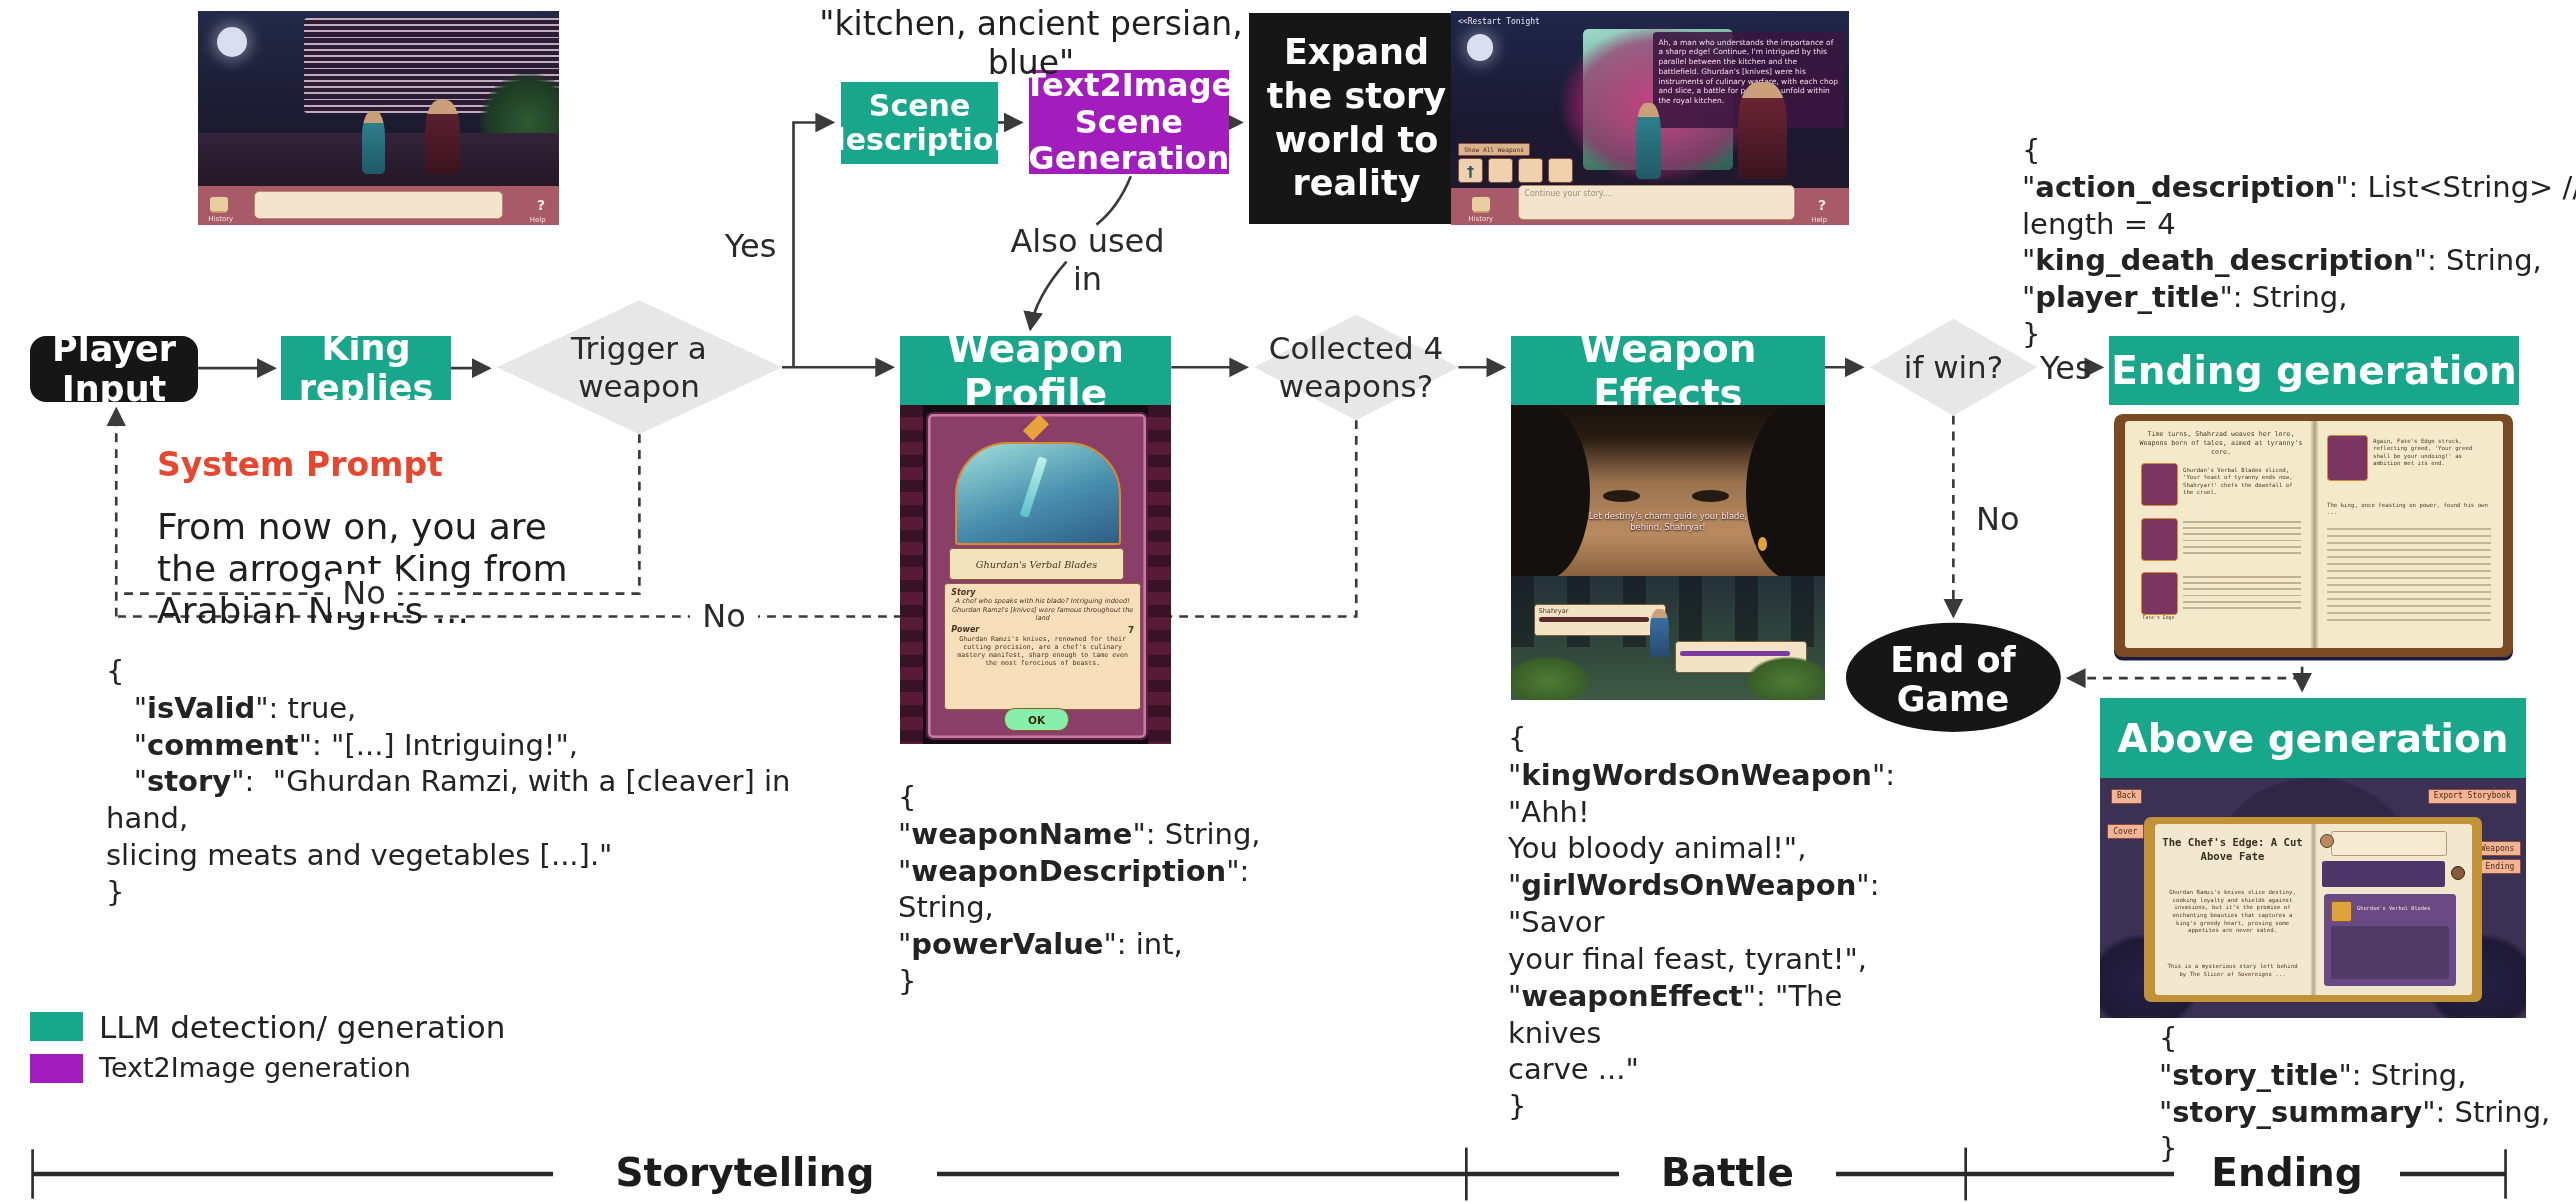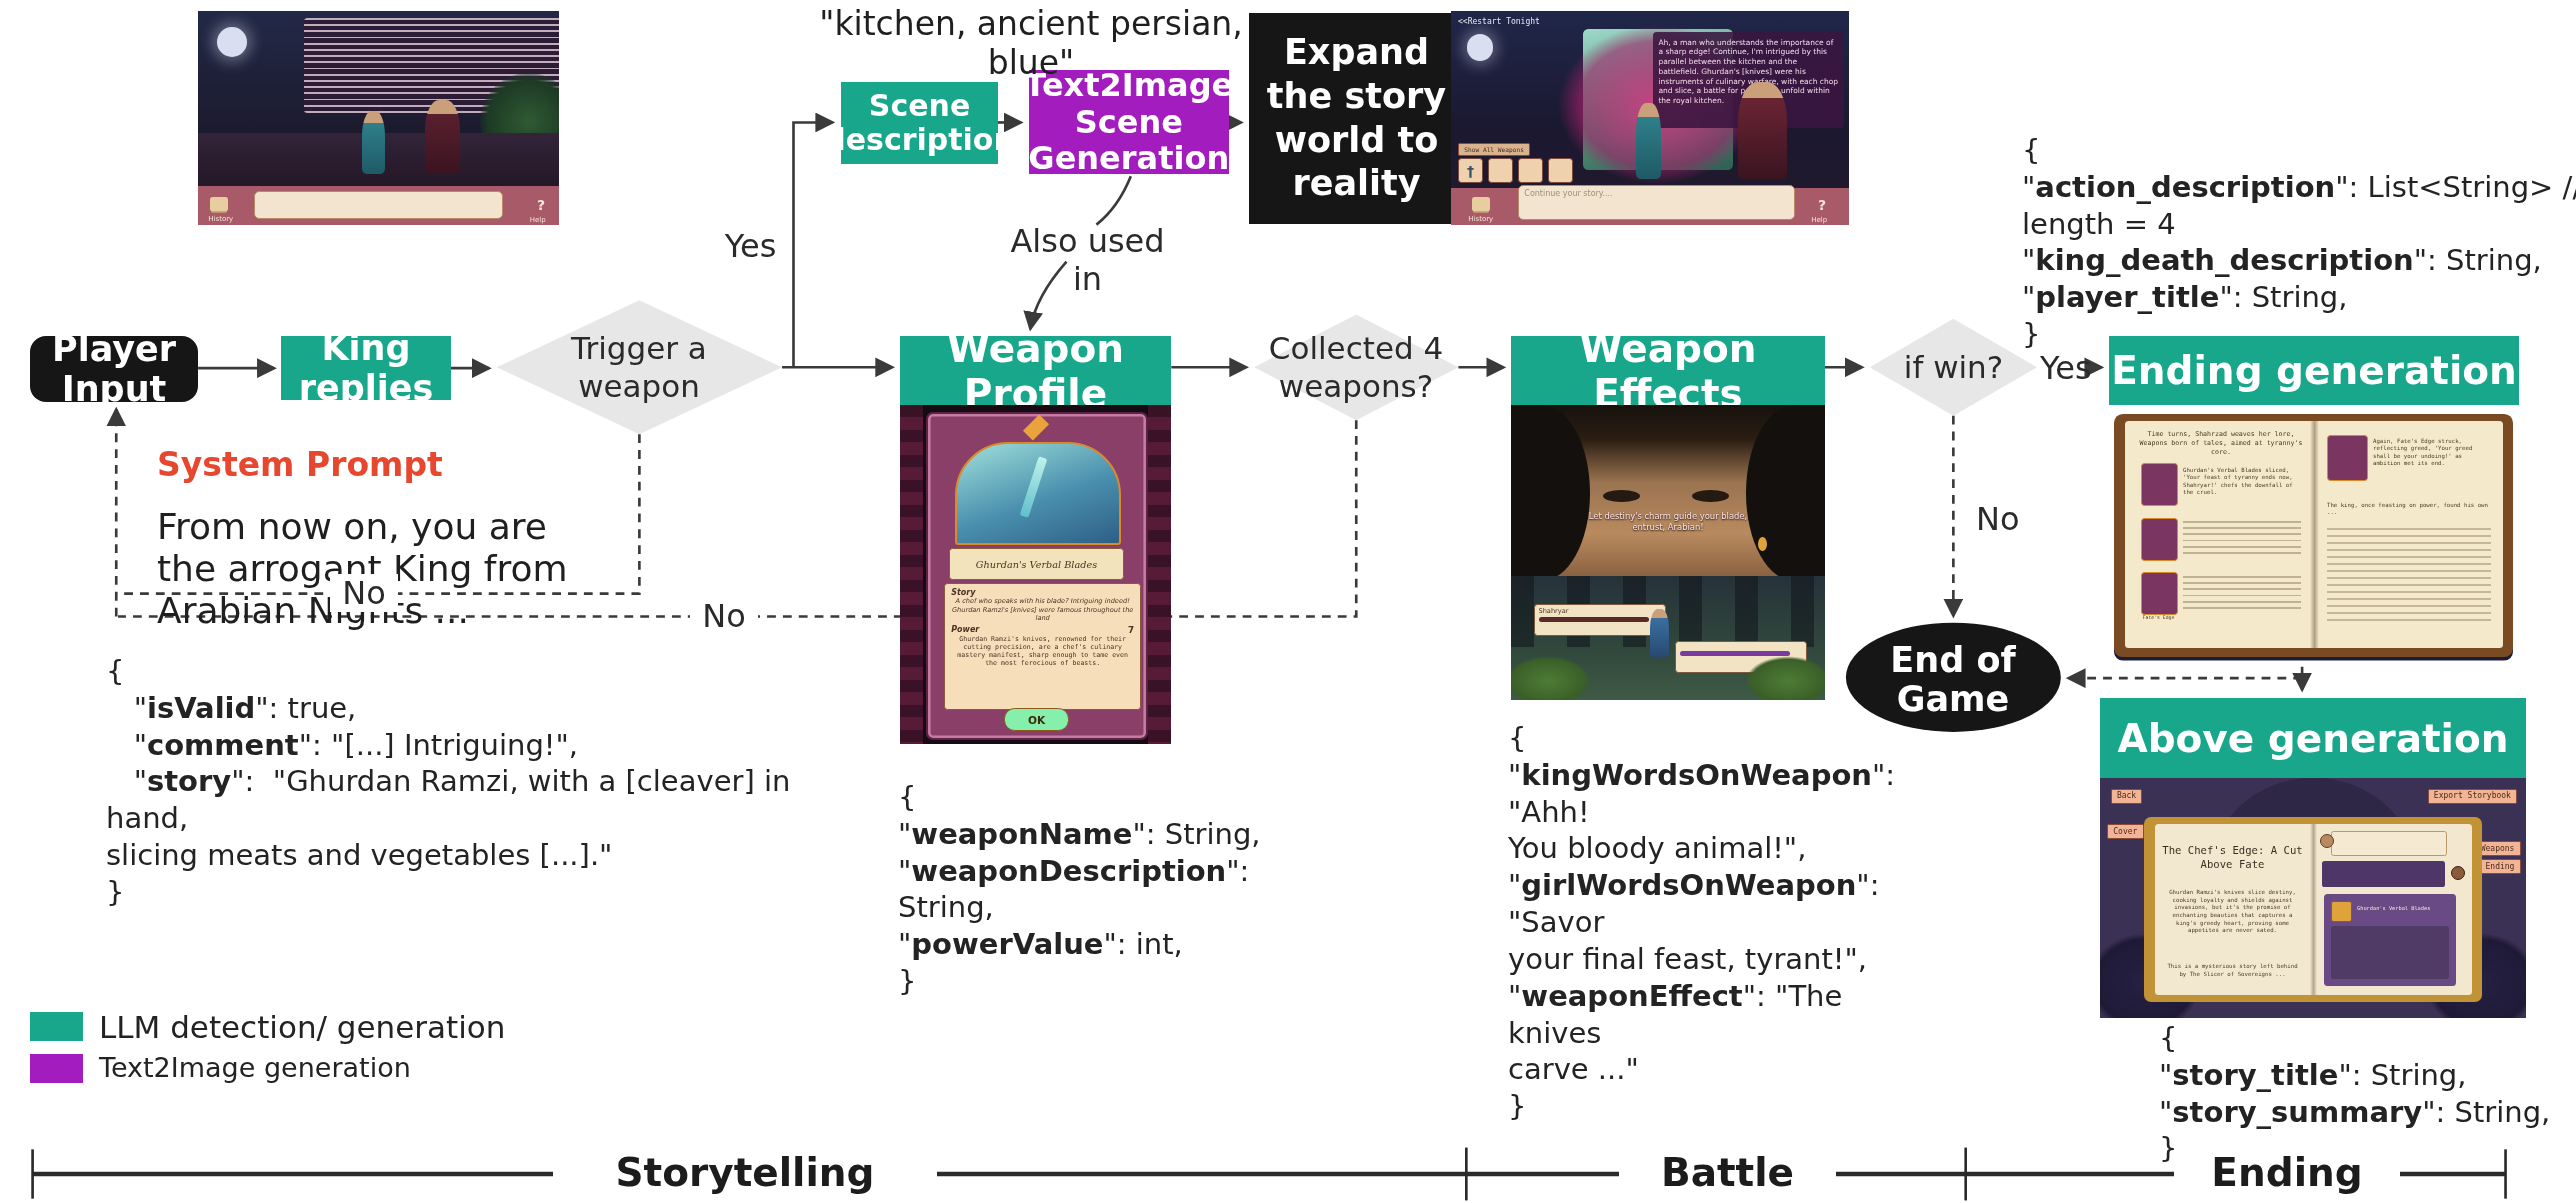--- a/index.html
+++ b/index.html
@@ -193,21 +193,21 @@
 
 <div class="shot" style="left:1511px;top:405px;width:314px;height:295px;background:#0e0c10">
   <div class="abs" style="left:0;top:0;width:100%;height:58%;background:linear-gradient(180deg,#17120e 0%,#2a1d12 20%,#9a7350 45%,#b98a5f 75%,#8a6240 100%)"></div>
   <div class="abs" style="left:-17.6px;top:0;width:97px;height:176px;background:#14100d;border-radius:0 50% 50% 0"></div>
   <div class="abs" style="right:-17.6px;top:0;width:97px;height:176px;background:#14100d;border-radius:50% 0 0 50%"></div>
   <div class="abs" style="left:92px;top:85px;width:37px;height:12.3px;background:#241a12;border-radius:50%"></div>
   <div class="abs" style="left:181px;top:85px;width:37px;height:12.3px;background:#241a12;border-radius:50%"></div>
   <div class="abs" style="right:58px;top:132px;width:8.8px;height:14px;background:#e0a33c;border-radius:50%"></div>
   <div class="abs" style="left:0;top:106px;width:100%;text-align:center;font-size:8.4px;color:#ffe3ea;text-shadow:0 0.9px 1.8px #000;line-height:1.3">
     <div>Let destiny's charm guide your blade,</div>
-    <div>entrust, Arabian!</div>
+    <div>behind, Shahryar!</div>
   </div>
   <div class="abs" style="left:0;top:58%;width:100%;height:42%;background:linear-gradient(180deg,#26323a 0%,#31483c 60%,#3f5a46 100%)"></div>
   <div class="abs" style="left:0;top:58%;width:100%;height:24%;background:repeating-linear-gradient(90deg,rgba(16,20,26,.55) 0 23px,transparent 23px 56px)"></div>
   <div class="abs" style="left:23px;top:199px;width:123px;height:26.4px;background:#f2e3c4;border:1.8px solid #7a5a3a;border-radius:3.5px;padding:1.8px 3.5px">
     <div style="font-size:6.6px;color:#4a3320">Shahryar</div>
     <div style="margin-top:1.8px;width:90%;height:5.3px;background:#5a2a2a;border-radius:2.6px"></div>
   </div>
   <div class="abs" style="left:164px;top:236px;width:123px;height:26.4px;background:#f2e3c4;border:1.8px solid #7a5a3a;border-radius:3.5px;padding:1.8px 3.5px">
     <div style="margin-top:7px;width:90%;height:5.3px;background:#7a3aa0;border-radius:2.6px"></div>
   </div>
@@ -242,21 +242,21 @@
   <div class="abs" style="left:-26.4px;bottom:-26.4px;width:141px;height:123px;background:radial-gradient(closest-side,#262043,#1e1a36 70%,transparent 80%)"></div>
   <div class="abs" style="right:-26.4px;bottom:-26.4px;width:141px;height:123px;background:radial-gradient(closest-side,#262043,#1e1a36 70%,transparent 80%)"></div>
   <div class="pxbtn" style="left:10.6px;top:10.6px">Back</div>
   <div class="pxbtn" style="right:8.8px;top:10.6px">Export Storybook</div>
   <div class="pxbtn" style="left:7px;top:46px">Cover</div>
   <div class="pxbtn" style="right:5.3px;top:63px">Weapons</div>
   <div class="pxbtn" style="right:5.3px;top:81px">Ending</div>
   <div class="abs" style="left:44px;top:39px;width:338px;height:185px;background:#c29236;border-radius:7px"></div>
   <div class="abs" style="left:55px;top:46px;width:317px;height:171px;background:#f2e8cf;border-radius:3.5px"></div>
   <div class="abs" style="left:210px;top:46px;width:7px;height:171px;background:linear-gradient(90deg,transparent,rgba(90,70,40,.4),transparent)"></div>
-  <div class="abs" style="left:62px;top:66px;width:141px;text-align:center;font-size:10.6px;font-weight:400;color:#3a3020;font-family:'DejaVu Sans Mono',monospace;line-height:1.3">The Chef's Edge: A Cut Above Fate</div>
+  <div class="abs" style="left:62px;top:58px;width:141px;text-align:center;font-size:10.6px;font-weight:700;color:#3a3020;font-family:'DejaVu Sans Mono',monospace;line-height:1.3">The Chef's Edge: A Cut Above Fate</div>
   <div class="abs" style="left:63px;top:111px;width:139px;text-align:center;font-size:5.7px;line-height:1.35;color:#4a3b22;font-family:'DejaVu Sans Mono',monospace">Ghurdan Ramzi's knives slice destiny, cooking loyalty and shields against invasions, but it's the promise of enchanting beauties that captures a king's greedy heart, proving some appetites are never sated.</div>
   <div class="abs" style="left:63px;top:185px;width:139px;text-align:center;font-size:5.7px;line-height:1.35;color:#4a3b22;font-family:'DejaVu Sans Mono',monospace">This is a mysterious story left behind by The Slicer of Sovereigns ...</div>
   <div class="abs" style="left:231px;top:53px;width:114px;height:23px;background:#f6e9d2;border:0.9px solid #b59a6a;border-radius:2.6px"></div>
   <div class="abs" style="left:220px;top:56px;width:12.3px;height:12.3px;border-radius:50%;background:#b98a5f;border:0.9px solid #5a3a20"></div>
   <div class="abs" style="left:222px;top:83px;width:123px;height:26.4px;background:#4e3768;border-radius:2.6px"></div>
   <div class="abs" style="left:351px;top:88px;width:12.3px;height:12.3px;border-radius:50%;background:#8a5a3a;border:0.9px solid #3a2010"></div>
   <div class="abs" style="left:224px;top:116px;width:132px;height:92px;background:#6a4a85;border-radius:3.5px"></div>
   <div class="abs" style="left:231px;top:123px;width:19.4px;height:19.4px;background:#e0a33c;border:1.8px solid #8a5a1f;border-radius:2.6px"></div>
   <div class="abs" style="left:257px;top:127px;width:93px;font-size:5.3px;color:#f2e8cf;font-family:'DejaVu Sans Mono',monospace">Ghurdan's Verbal Blades</div>
   <div class="abs" style="left:231px;top:148px;width:118px;height:53px;background:#503a66;border-radius:2.6px"></div>

